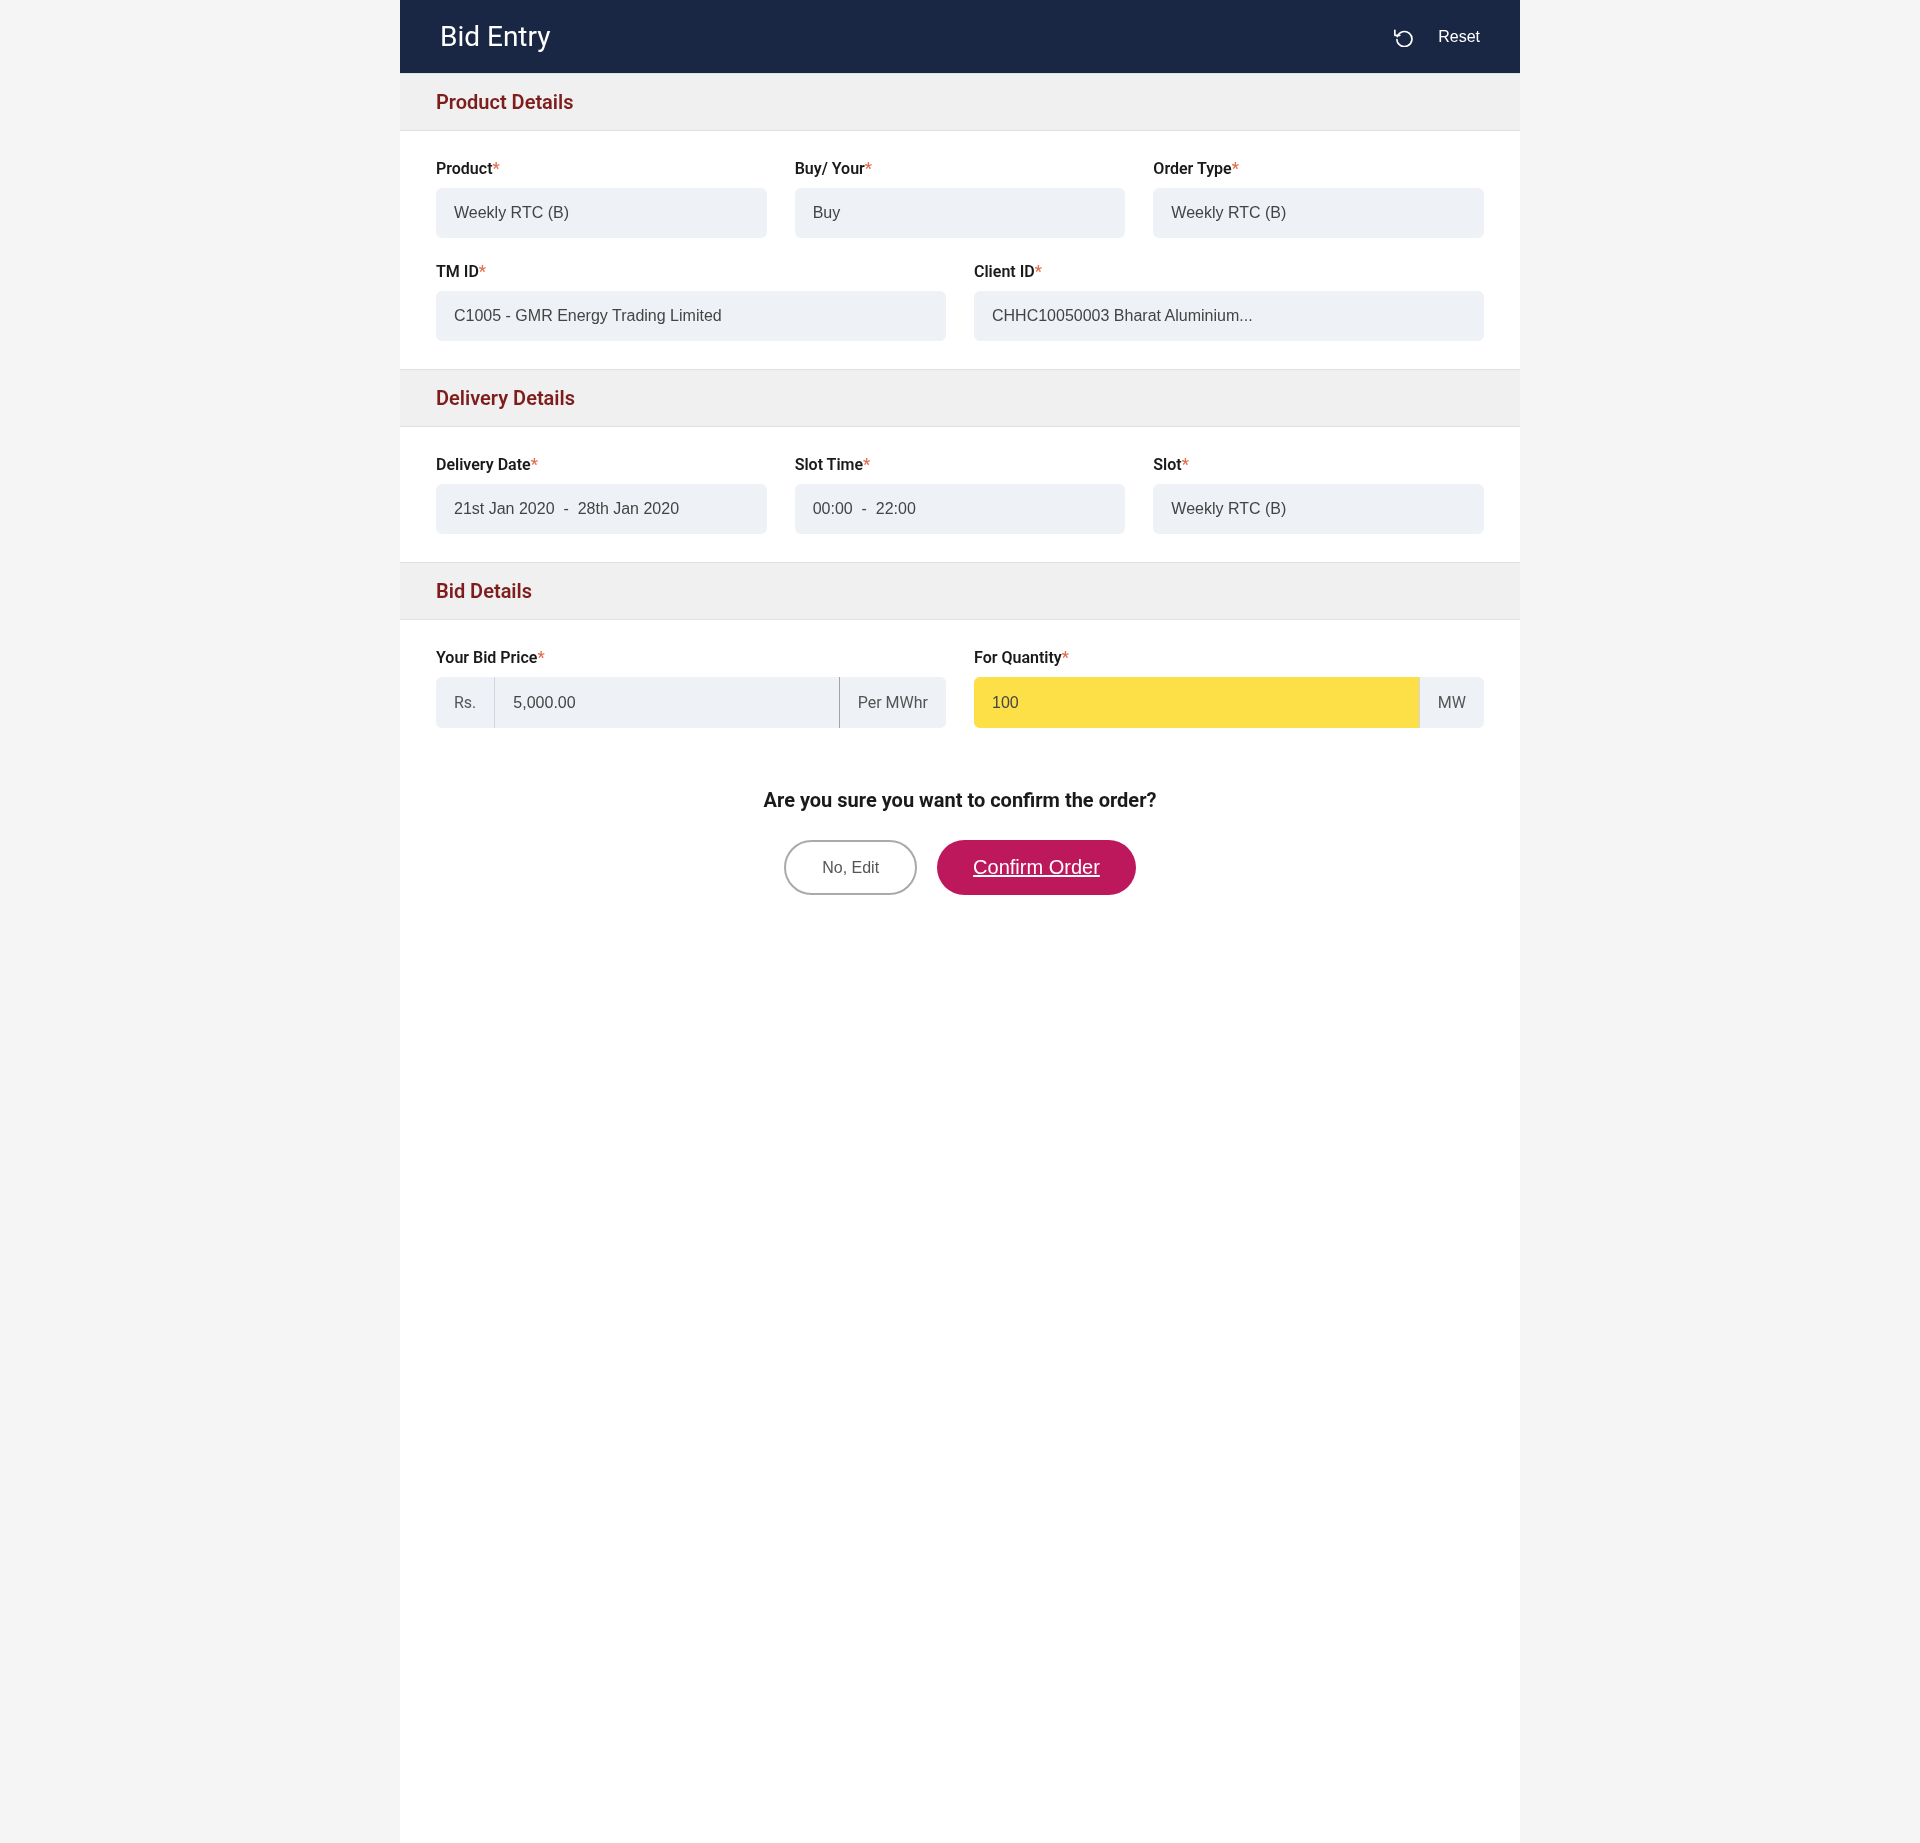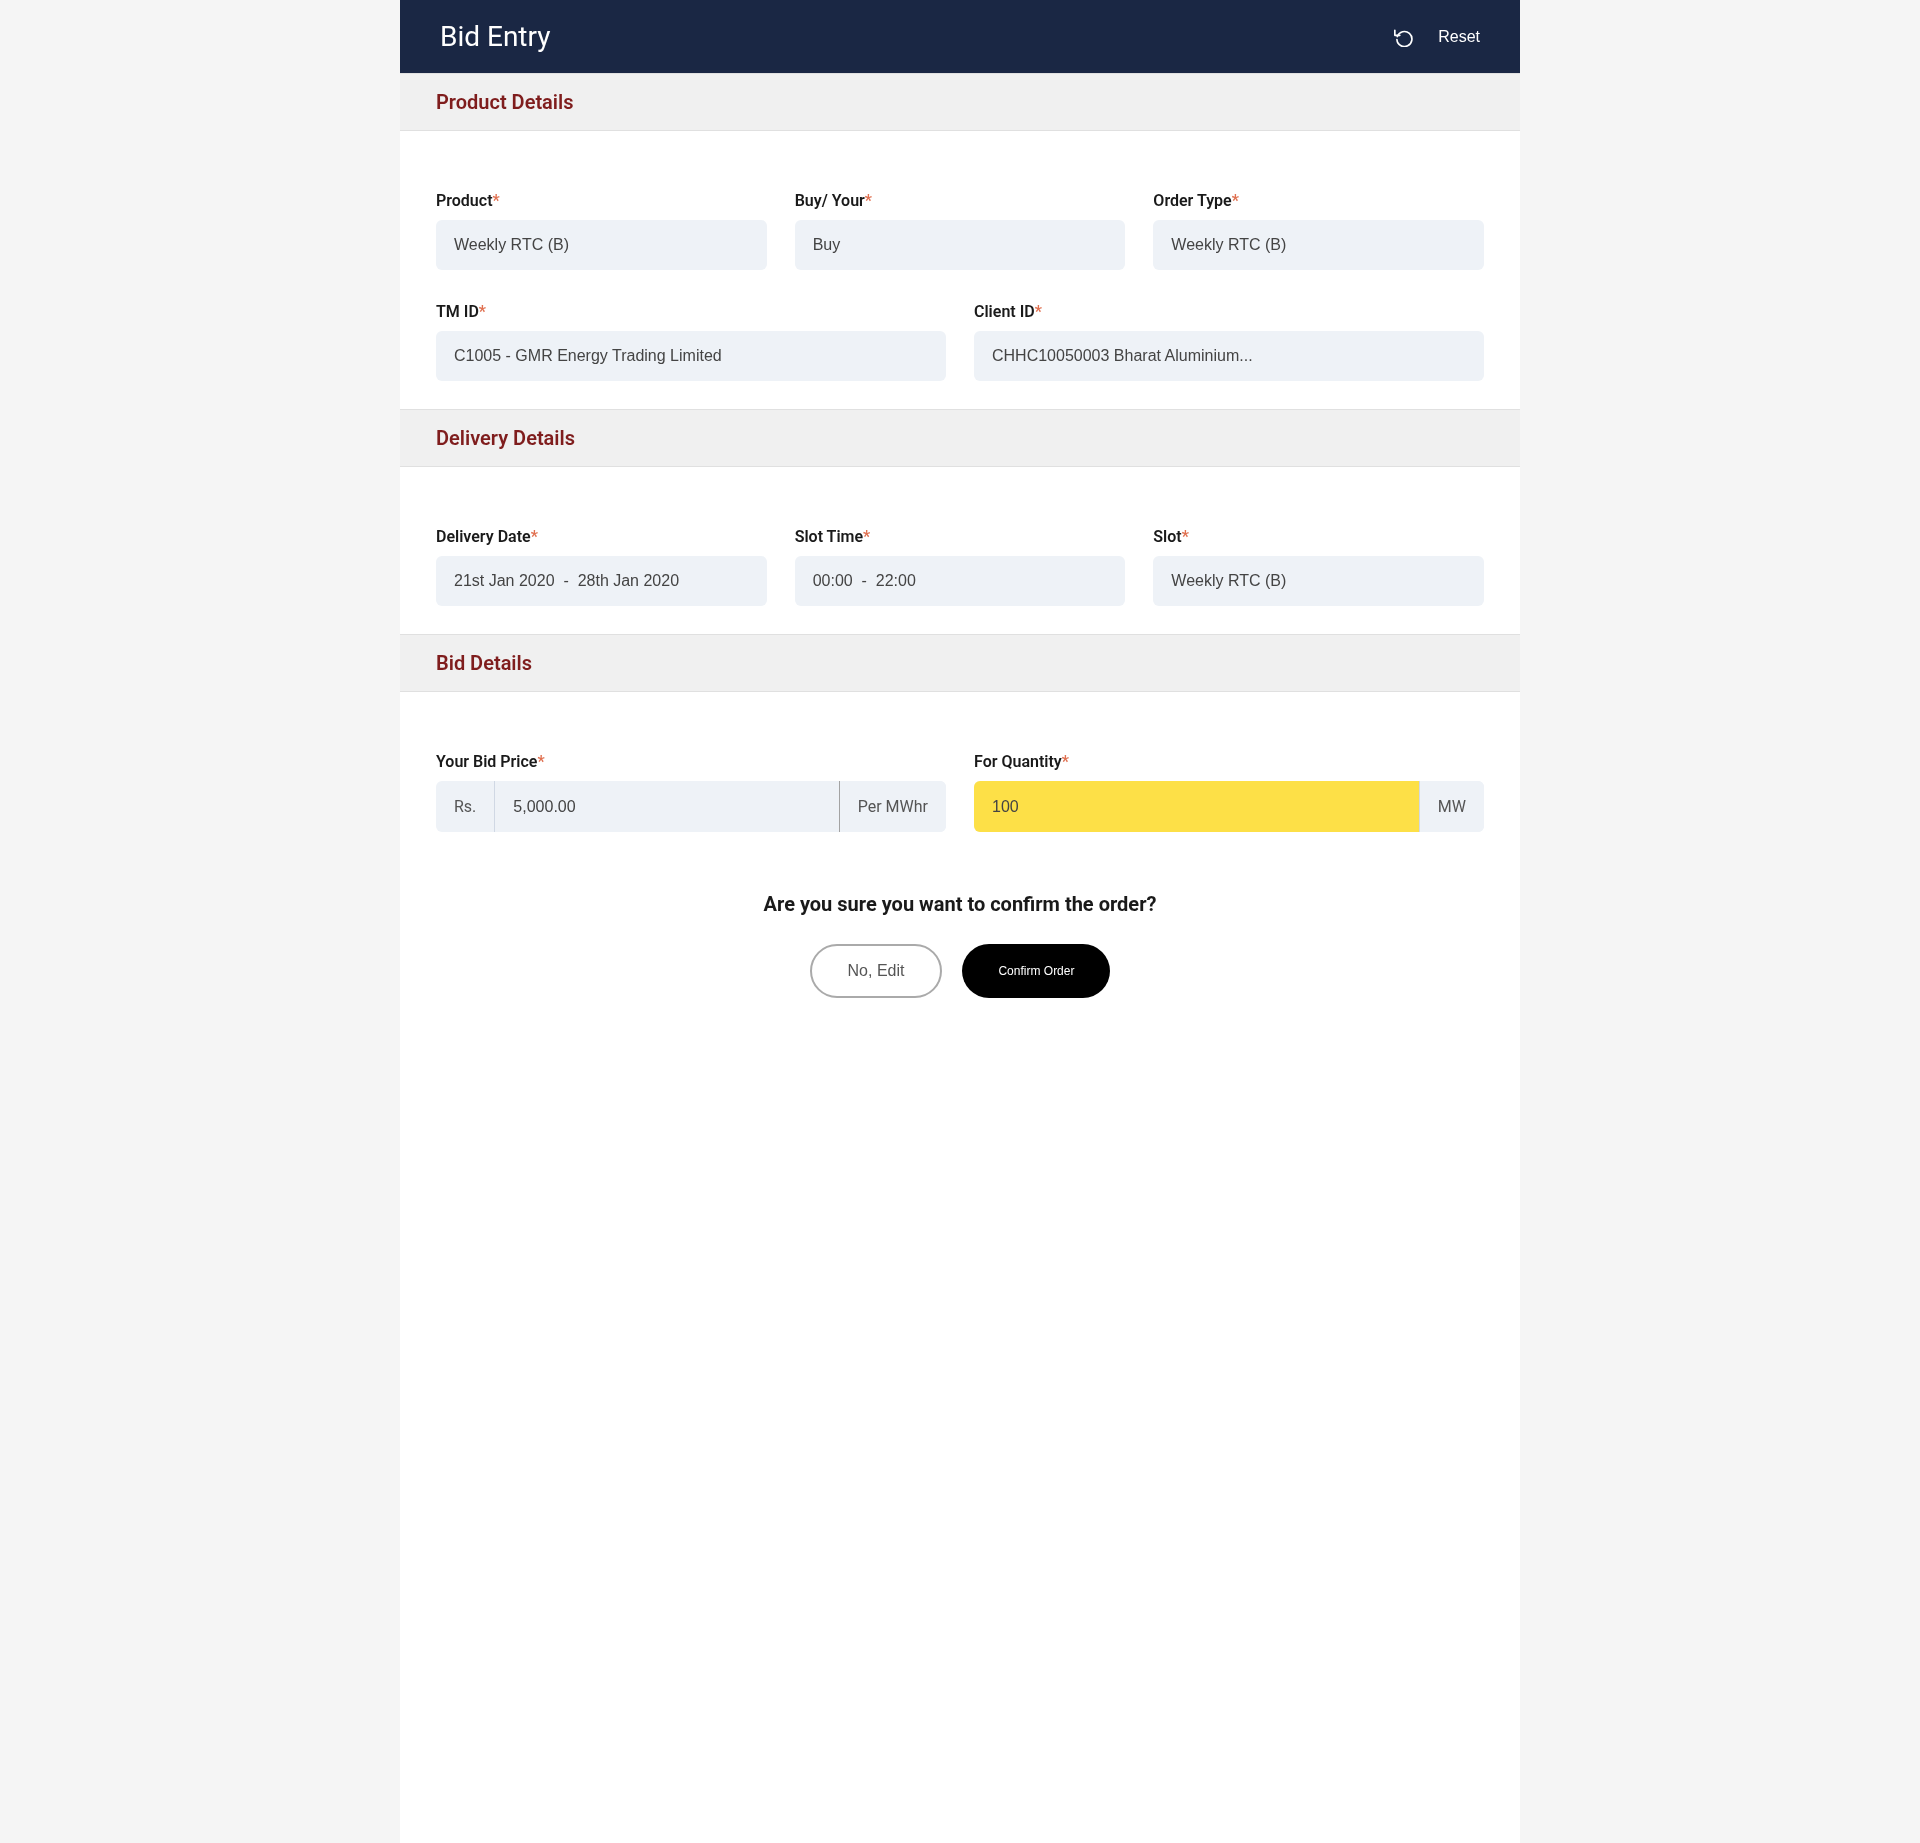--- a/index.html
+++ b/index.html
@@ -70,21 +70,20 @@
     .section-content {
       padding: 28px 36px;
       background: #fff;
     }
 
     
     .form-row {
       display: flex;
       gap: 28px;
       margin-bottom: 24px;
-      margin-top: 32px;
     }
 
     .form-row:last-child {
       margin-bottom: 0;
     }
 
     .form-group {
       display: flex;
       flex-direction: column;
       flex: 1;
@@ -207,27 +206,28 @@
       font-weight: 500;
       color: #555;
       background: #fff;
       border: 2px solid #aaa;
       border-radius: 30px;
       cursor: pointer;
     }
 
     .btn-confirm {
       padding: 16px 36px;
-      font-size: 12px;
+      font-size: 20px;
       font-weight: 500;
       color: #fff;
-      background: #000000;
+      background: #be185d;
       border: none;
       border-radius: 30px;
       cursor: pointer;
+      text-decoration: underline;
     }
   </style>
 </head>
 <body>
 
 <div class="app-container">
 
   <header class="header">
     <span class="header-title">Bid Entry</span>
     <button class="reset-button">

